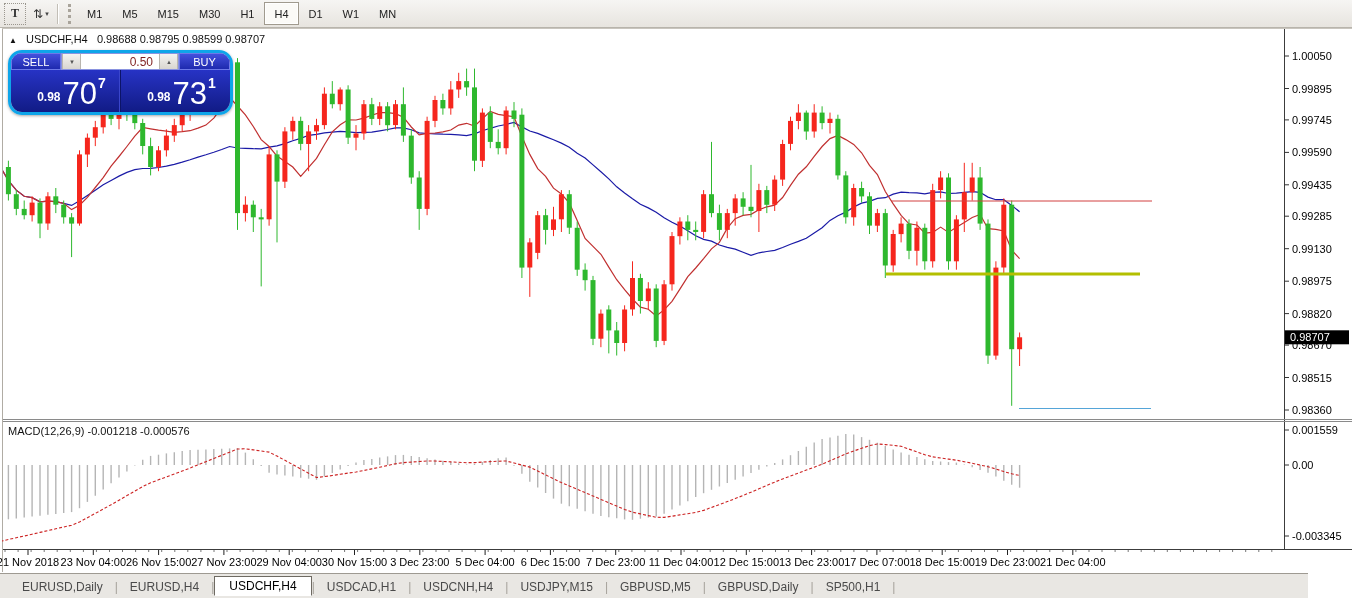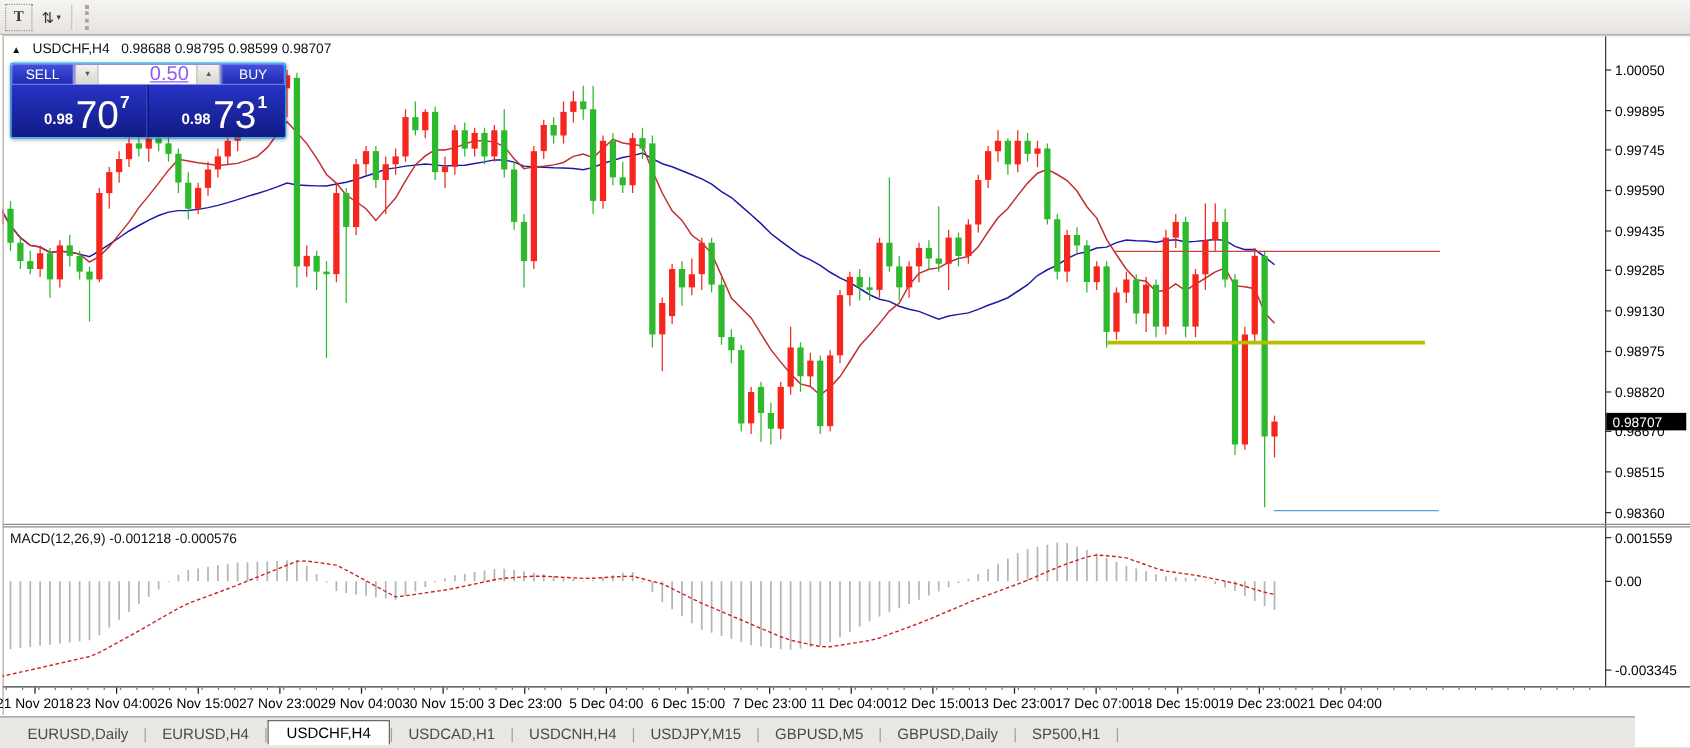--- a/index.html
+++ b/index.html
@@ -19,31 +19,31 @@
   .tf-btn{height:21px;padding:0 9px;display:flex;align-items:center;font-size:11px;color:#222;
     background:transparent;border:1px solid transparent;cursor:pointer;}
   .tf-btn.active{background:#fbfaf7;border:1px solid #a09a8e;box-shadow:inset 0 0 0 1px #fff;}
   
   .chart-title{position:absolute;left:9px;top:33px;z-index:5;font-size:11px;color:#111;}
   .chart-title .tri{font-size:8px;margin-right:6px;}
   .macd-label{position:absolute;left:8px;top:425px;z-index:5;font-size:11px;color:#111;}
   svg text{font-family:"Liberation Sans",sans-serif;}
   
   .trade-panel{position:absolute;left:8px;top:50px;width:219px;z-index:20;
-    border:1px solid #0ea5e9;border-radius:3px;overflow:hidden;box-shadow:0 1px 3px rgba(0,0,0,.35);}
+    border:3px solid #0ea5e9;border-radius:14px;overflow:hidden;box-shadow:0 1px 3px rgba(0,0,0,.35);}
   .tp-row1{display:flex;height:17px;}
   .tp-btn{flex:0 0 auto;border:none;color:#fff;font-size:11px;cursor:pointer;
     background:linear-gradient(#4653e0,#1c27ab);box-shadow:inset 0 0 0 1px #6d79e8;}
   .tp-sell{width:50px;border-top-left-radius:3px;}
   .tp-buy{width:51px;border-top-right-radius:3px;}
   .tp-vol{flex:1;display:flex;background:#fff;border:1px solid #8a93e0;box-sizing:border-box;}
   .tp-spin{width:19px;border:none;background:linear-gradient(#f4f3f1,#d9d6d0);color:#555;
     font-size:6px;cursor:pointer;border-left:1px solid #b9b5ae;border-right:1px solid #b9b5ae;}
-  .tp-vol input{flex:1;width:60px;border:none;outline:none;font-size:16px;color:#8b5cf6;
-    text-align:right;padding-right:6px;font-family:"Liberation Sans",sans-serif;text-decoration:underline;}
+  .tp-vol input{flex:1;width:60px;border:none;outline:none;font-size:12px;color:#7f1d1d;
+    text-align:right;padding-right:6px;font-family:"Liberation Sans",sans-serif;}
   .tp-row2{display:flex;height:42px;background:linear-gradient(#2733c5,#111b85);}
   .tp-price{flex:1;display:flex;align-items:flex-end;justify-content:center;color:#fff;cursor:pointer;padding-bottom:3px;}
   .tp-price + .tp-price{border-left:1px solid #0c1468;box-shadow:-1px 0 0 #3a46cc;}
   .tp-small{font-size:12px;font-weight:bold;margin:0 2px 5px 12px;}
   .tp-big{font-size:31px;line-height:31px;margin-top:42px;}
   .tp-sup{font-size:14px;font-weight:bold;margin:0 0 18px 1px;}
   
   .tabbar{position:absolute;left:0;top:573px;width:1308px;height:25px;background:#e9e7e3;
     border-top:1px solid #9e9a92;display:flex;align-items:center;z-index:30;font-size:12px;color:#4a4a4a;}
   .tab{padding:2px 12px;cursor:pointer;white-space:nowrap;}
@@ -57,20 +57,31 @@
 <div class="screen">
 
   <div class="toolbar">
     <div class="tool-btn serif">T</div>
     <div class="tool-btn no-border">
       <span>⇅</span>
       <span class="drop-caret">▾</span>
     </div>
     <div class="tb-sep"></div>
     <div class="tb-handle"></div>
+    <div id="tf-group" style="display:flex;">
+        <div class="tf-btn">M1</div>
+        <div class="tf-btn">M5</div>
+        <div class="tf-btn">M15</div>
+        <div class="tf-btn">M30</div>
+        <div class="tf-btn">H1</div>
+        <div class="tf-btn active">H4</div>
+        <div class="tf-btn">D1</div>
+        <div class="tf-btn">W1</div>
+        <div class="tf-btn">MN</div>
+      </div>
   </div>
 
   <svg id="chart-svg" width="1352" height="598" style="position:absolute;left:0;top:0;z-index:1;">
       <rect x="0" y="28" width="1352" height="545" fill="#ffffff"></rect>
       <rect x="2" y="29" width="1282" height="390" fill="#ffffff"></rect>
       <defs>
         <clipPath id="mainClip">
           <rect x="2" y="29" width="1282" height="390"></rect>
         </clipPath>
         <clipPath id="macdClip">

